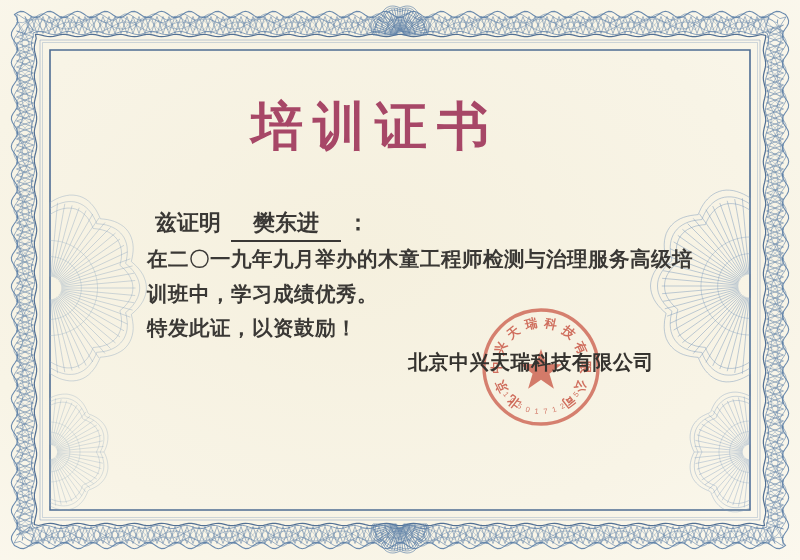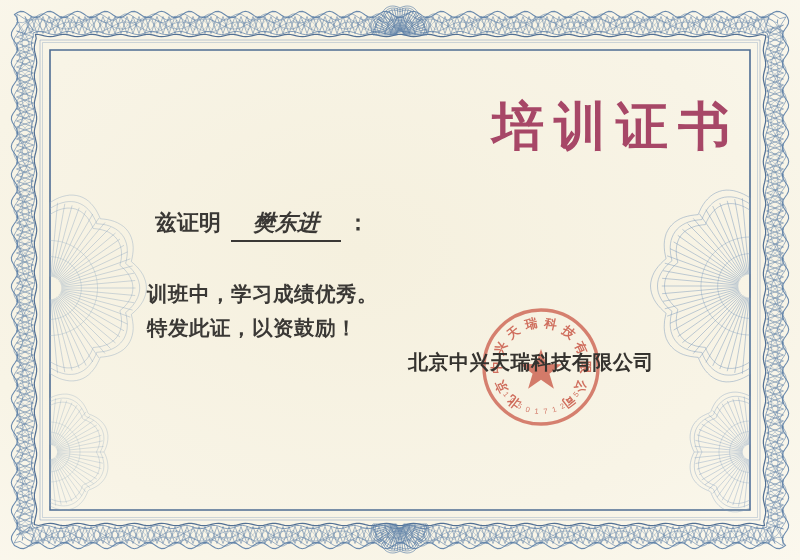--- a/index.html
+++ b/index.html
@@ -6,28 +6,28 @@
   .page{
     position:relative;width:800px;height:560px;overflow:hidden;
     background:radial-gradient(ellipse at 45% 45%, #f5f0de 0%, #f8f4e6 65%, #fbf8ee 100%);
     font-family:"Liberation Serif", serif;
   }
   svg.layer{position:absolute;left:0;top:0;pointer-events:none;}
   #deco{z-index:0;}
   #sealsvg{z-index:1;}
   .txt{position:absolute;z-index:2;color:#3a3835;white-space:nowrap;}
   .title{
-    left:0;top:92px;width:740px;text-align:right;
+    left:0;top:92px;width:740px;text-align:center;
     font-size:52px;font-weight:bold;letter-spacing:10px;text-indent:10px;
     color:#a74767;
   }
   .certify{left:155px;top:208px;font-size:22px;font-weight:bold;}
   .name-underline{
     display:inline-block;min-width:106px;text-align:center;
-    border-bottom:2px solid #3a3835;margin-left:10px;padding:0 2px 2px 2px;font-style:italic;
+    border-bottom:2px solid #3a3835;margin-left:10px;padding:0 2px 2px 2px;
   }
   .colon{margin-left:6px;}
   .bodyline{left:147px;font-size:20.5px;font-weight:bold;letter-spacing:0.5px;}
   .l1{top:245px;}
   .l2{top:280px;text-align:right;}
   .l3{top:314px;}
   .issuer{left:408px;top:349px;font-size:20px;font-weight:bold;letter-spacing:0.5px;color:#35332f;}
   .date{left:464px;top:388px;font-size:20px;font-weight:bold;letter-spacing:1px;color:#35332f;}
 </style>
 </head>
@@ -306,18 +306,19 @@
       <text transform="translate(570.2 401.2) rotate(-40.4)" fill="#c95847" opacity="0.8" font-size="7.5" text-anchor="middle" dominant-baseline="middle" font-family="&quot;Liberation Sans&quot;, sans-serif">8</text>
       <text transform="translate(576.5 394.7) rotate(-52.0)" fill="#c95847" opacity="0.8" font-size="7.5" text-anchor="middle" dominant-baseline="middle" font-family="&quot;Liberation Sans&quot;, sans-serif">5</text>
     </svg>
 
   <div class="txt title">培训证书</div>
 
   <div class="txt certify">
     <span>兹证明</span><span class="name-underline">樊东进</span><span class="colon">：</span>
   </div>
 
+  <div class="txt bodyline l1">在二〇一九年九月举办的木童工程师检测与治理服务高级培</div>
   <div class="txt bodyline l2">训班中，学习成绩优秀。</div>
   <div class="txt issuer">北京中兴天瑞科技有限公司</div>
 
   <div class="txt bodyline l3">特发此证，以资鼓励！</div>
 
 </div>
 
 </body></html>

